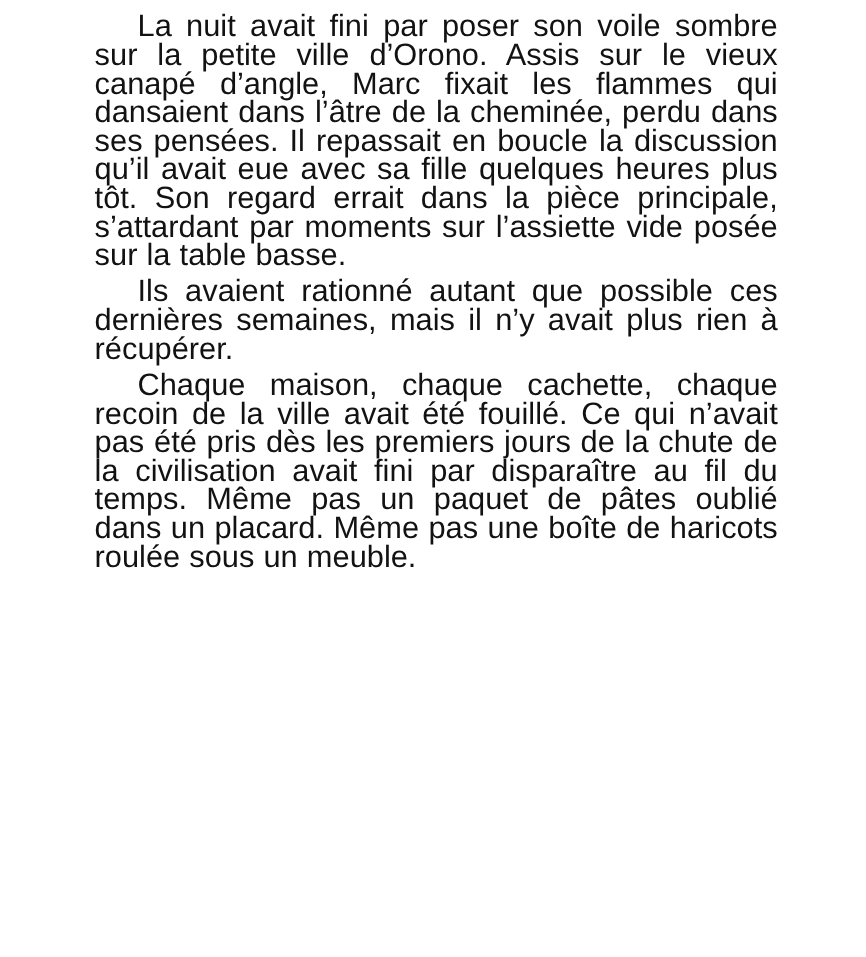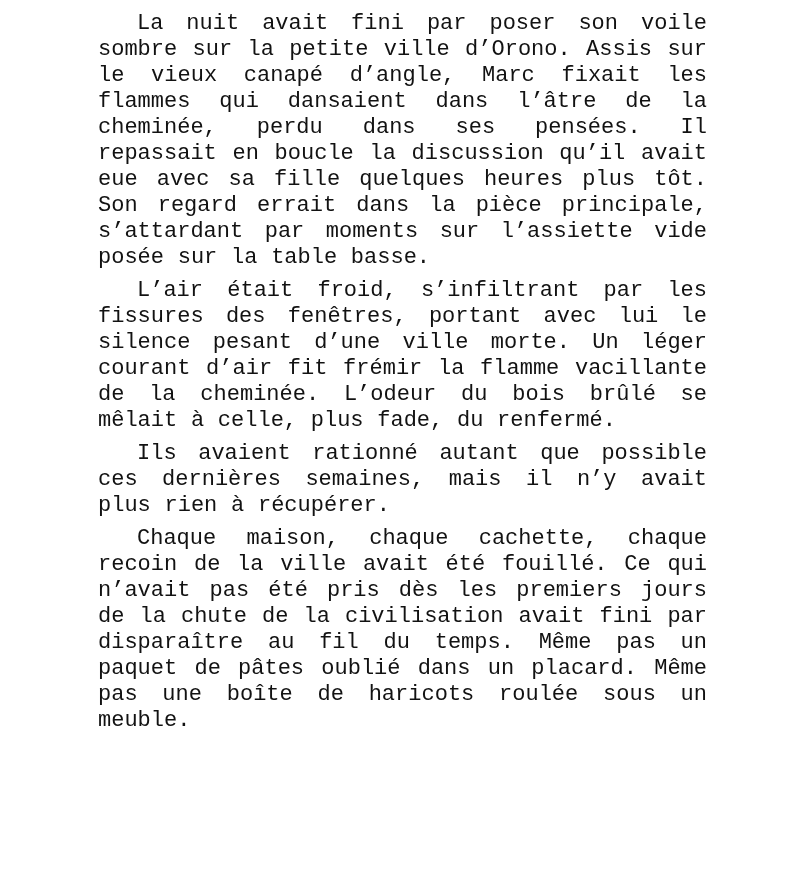--- a/index.html
+++ b/index.html
@@ -13,31 +13,30 @@
     overflow: hidden;
   }
   .page {
     box-sizing: border-box;
     width: 787px;
     height: 870px;
     background: #ffffff;
     padding: 11px 80px 0 86px;
   }
   .page p {
-    margin: 0 0 7px 12px;
-    font-family: Liberation Mono, monospace;
-    font-size: 22px;
+    margin: 0 0 7px 0;
+    font-family: Liberation Sans, sans-serif;
+    font-size: 28px;
     line-height: 26px;
     color: #121212;
     text-align: justify;
     text-indent: 39px;
     word-spacing: 0.5px;
   }
 </style>
 </head>
 <body>
 
 <div class="page">
   <p>La nuit avait fini par poser son voile sombre sur la petite ville d’Orono. Assis sur le vieux canapé d’angle, Marc fixait les flammes qui dansaient dans l’âtre de la cheminée, perdu dans ses pensées. Il repassait en boucle la discussion qu’il avait eue avec sa fille quelques heures plus tôt. Son regard errait dans la pièce principale, s’attardant par moments sur l’assiette vide posée sur la table basse.</p>
-  <p>L’air était froid, s’infiltrant par les fissures des fenêtres, portant avec lui le silence pesant d’une ville morte. Un léger courant d’air fit frémir la flamme vacillante de la cheminée. L’odeur du bois brûlé se mêlait à celle, plus fade, du renfermé.</p>
   <p>Ils avaient rationné autant que possible ces dernières semaines, mais il n’y avait plus rien à récupérer.</p>
   <p>Chaque maison, chaque cachette, chaque recoin de la ville avait été fouillé. Ce qui n’avait pas été pris dès les premiers jours de la chute de la civilisation avait fini par disparaître au fil du temps. Même pas un paquet de pâtes oublié dans un placard. Même pas une boîte de haricots roulée sous un meuble.</p>
 </div>
 
 </body></html>

